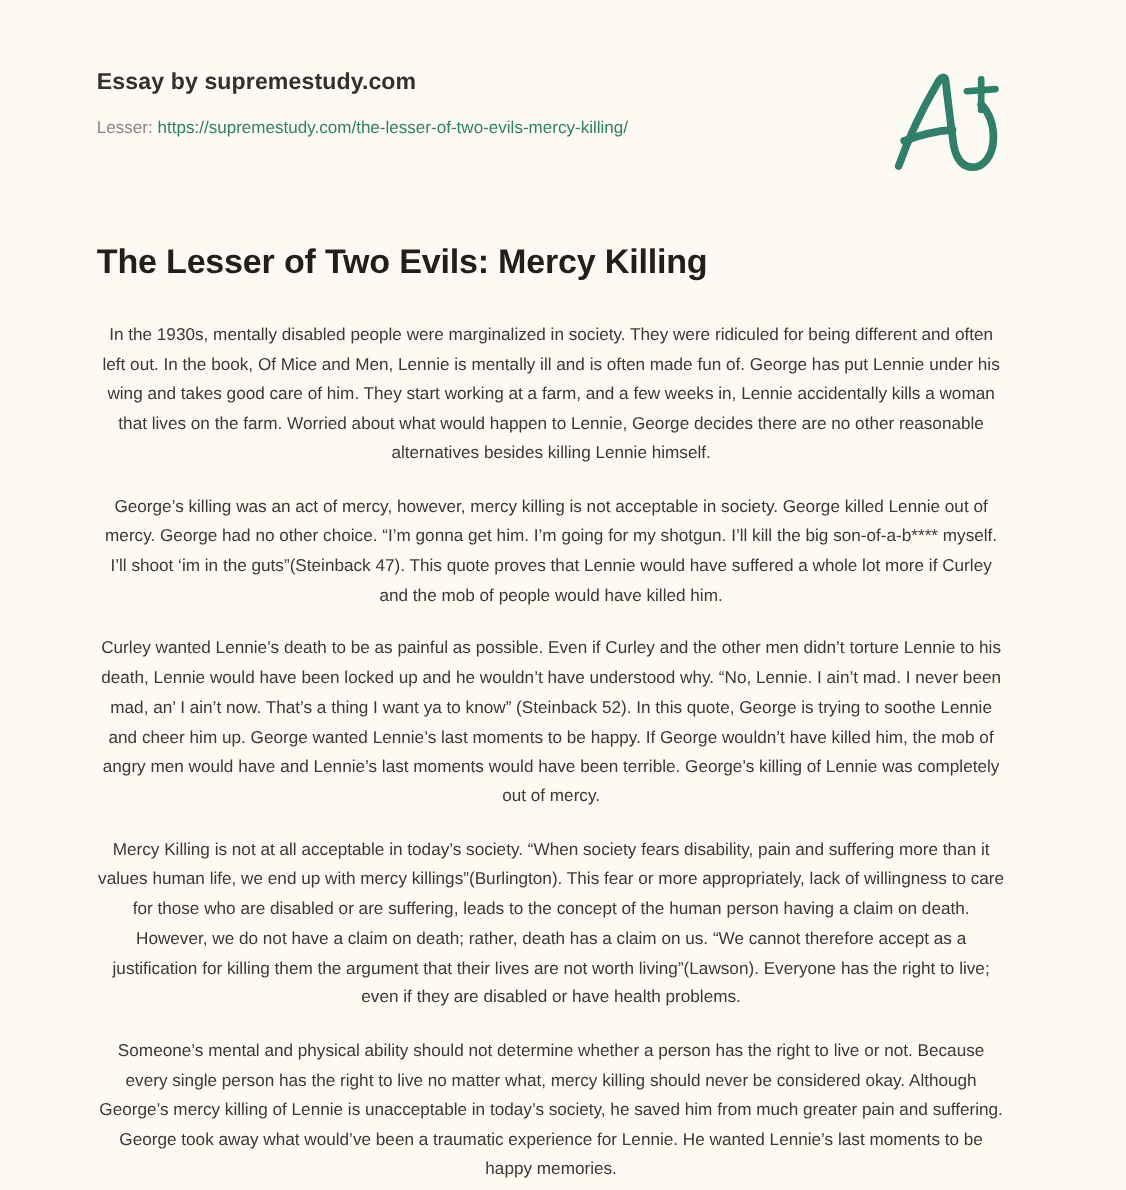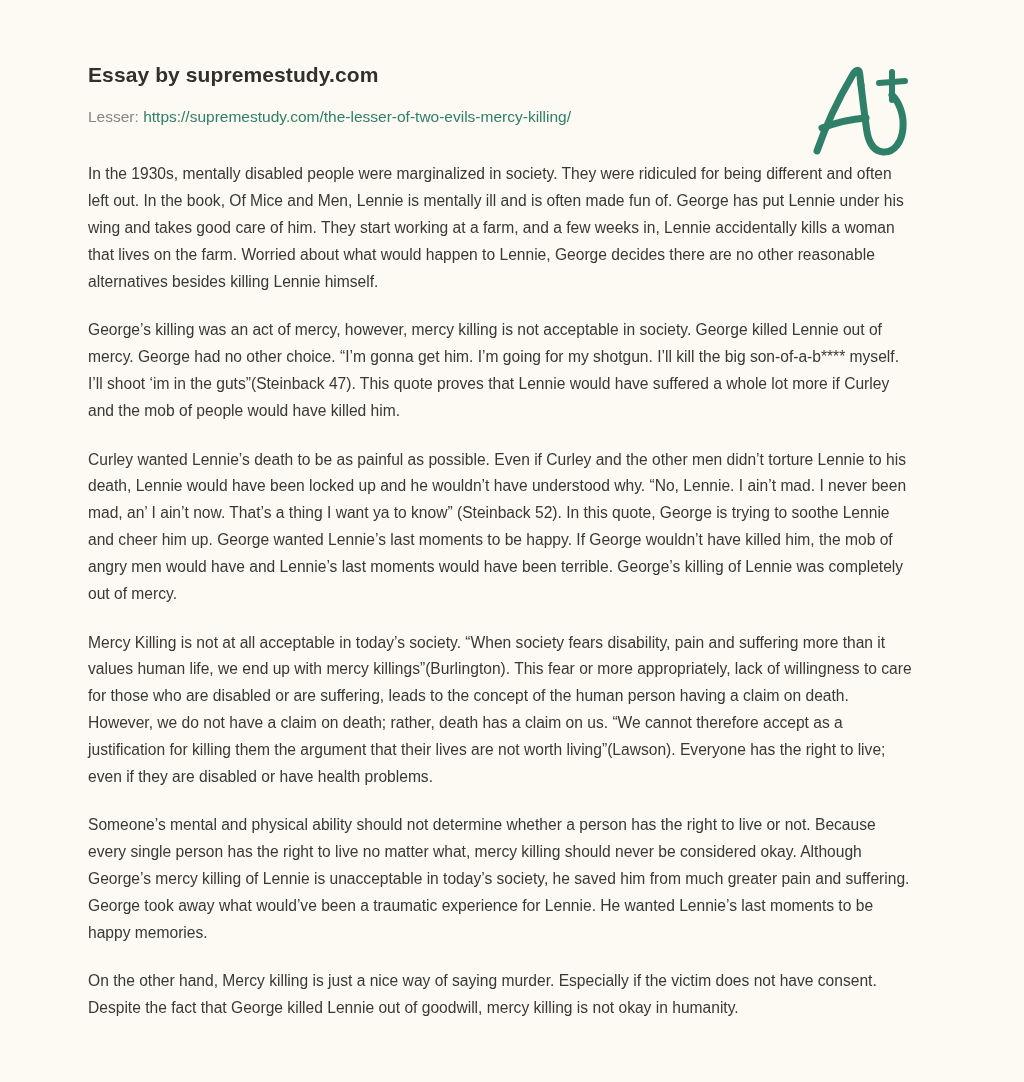--- a/index.html
+++ b/index.html
@@ -81,21 +81,21 @@
   .body-copy {
     padding-top: 34px;
     max-width: 848px;
   }
 
   .body-copy p {
     margin: 0 0 22px 0;
     font-size: 15.6px;
     line-height: 1.72;
     color: #3B3833;
-    text-align: left;
+    text-align: center;
   }
   .body-copy p:last-child {
     margin-bottom: 0;
   }
 </style>
 </head>
 <body>
 
 <div class="page">
 
@@ -121,20 +121,21 @@
 
           <path d="M88 20 L88 48" stroke-width="6"></path>
 
           <path d="M75 31 L101 29" stroke-width="6"></path>
         </g>
       </svg>
     </div>
 
   </div>
 
+  <h1 class="doc-title">The Lesser of Two Evils: Mercy Killing</h1>
 
   <div class="body-copy">
     <p>In the 1930s, mentally disabled people were marginalized in society. They were ridiculed for being different and often left out. In the book, Of Mice and Men, Lennie is mentally ill and is often made fun of. George has put Lennie under his wing and takes good care of him. They start working at a farm, and a few weeks in, Lennie accidentally kills a woman that lives on the farm. Worried about what would happen to Lennie, George decides there are no other reasonable alternatives besides killing Lennie himself.</p>
     <p>George’s killing was an act of mercy, however, mercy killing is not acceptable in society. George killed Lennie out of mercy. George had no other choice. “I’m gonna get him. I’m going for my shotgun. I’ll kill the big son-of-a-b**** myself. I’ll shoot ‘im in the guts”(Steinback 47). This quote proves that Lennie would have suffered a whole lot more if Curley and the mob of people would have killed him.</p>
     <p>Curley wanted Lennie’s death to be as painful as possible. Even if Curley and the other men didn’t torture Lennie to his death, Lennie would have been locked up and he wouldn’t have understood why. “No, Lennie. I ain’t mad. I never been mad, an’ I ain’t now. That’s a thing I want ya to know” (Steinback 52). In this quote, George is trying to soothe Lennie and cheer him up. George wanted Lennie’s last moments to be happy. If George wouldn’t have killed him, the mob of angry men would have and Lennie’s last moments would have been terrible. George’s killing of Lennie was completely out of mercy.</p>
     <p>Mercy Killing is not at all acceptable in today’s society. “When society fears disability, pain and suffering more than it values human life, we end up with mercy killings”(Burlington). This fear or more appropriately, lack of willingness to care for those who are disabled or are suffering, leads to the concept of the human person having a claim on death. However, we do not have a claim on death; rather, death has a claim on us. “We cannot therefore accept as a justification for killing them the argument that their lives are not worth living”(Lawson). Everyone has the right to live; even if they are disabled or have health problems.</p>
     <p>Someone’s mental and physical ability should not determine whether a person has the right to live or not. Because every single person has the right to live no matter what, mercy killing should never be considered okay. Although George’s mercy killing of Lennie is unacceptable in today’s society, he saved him from much greater pain and suffering. George took away what would’ve been a traumatic experience for Lennie. He wanted Lennie’s last moments to be happy memories.</p>
     <p>On the other hand, Mercy killing is just a nice way of saying murder. Especially if the victim does not have consent. Despite the fact that George killed Lennie out of goodwill, mercy killing is not okay in humanity.</p>
   </div>
 

